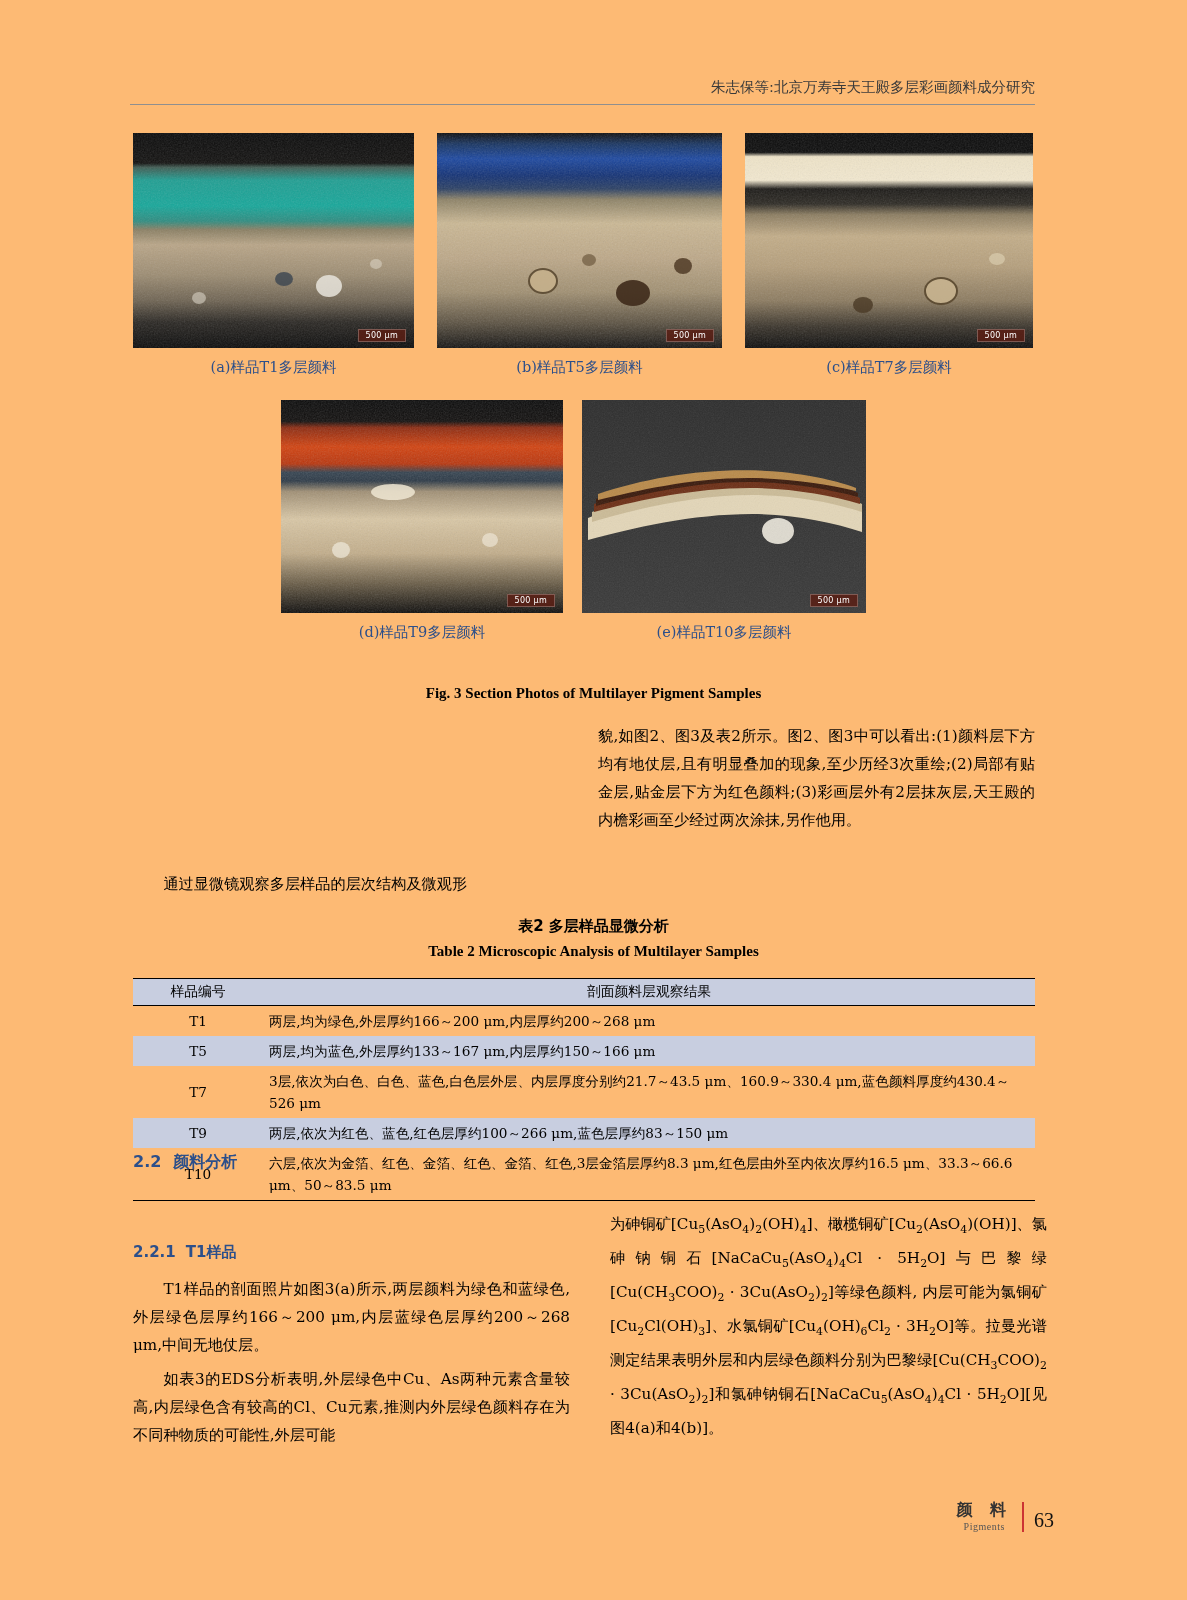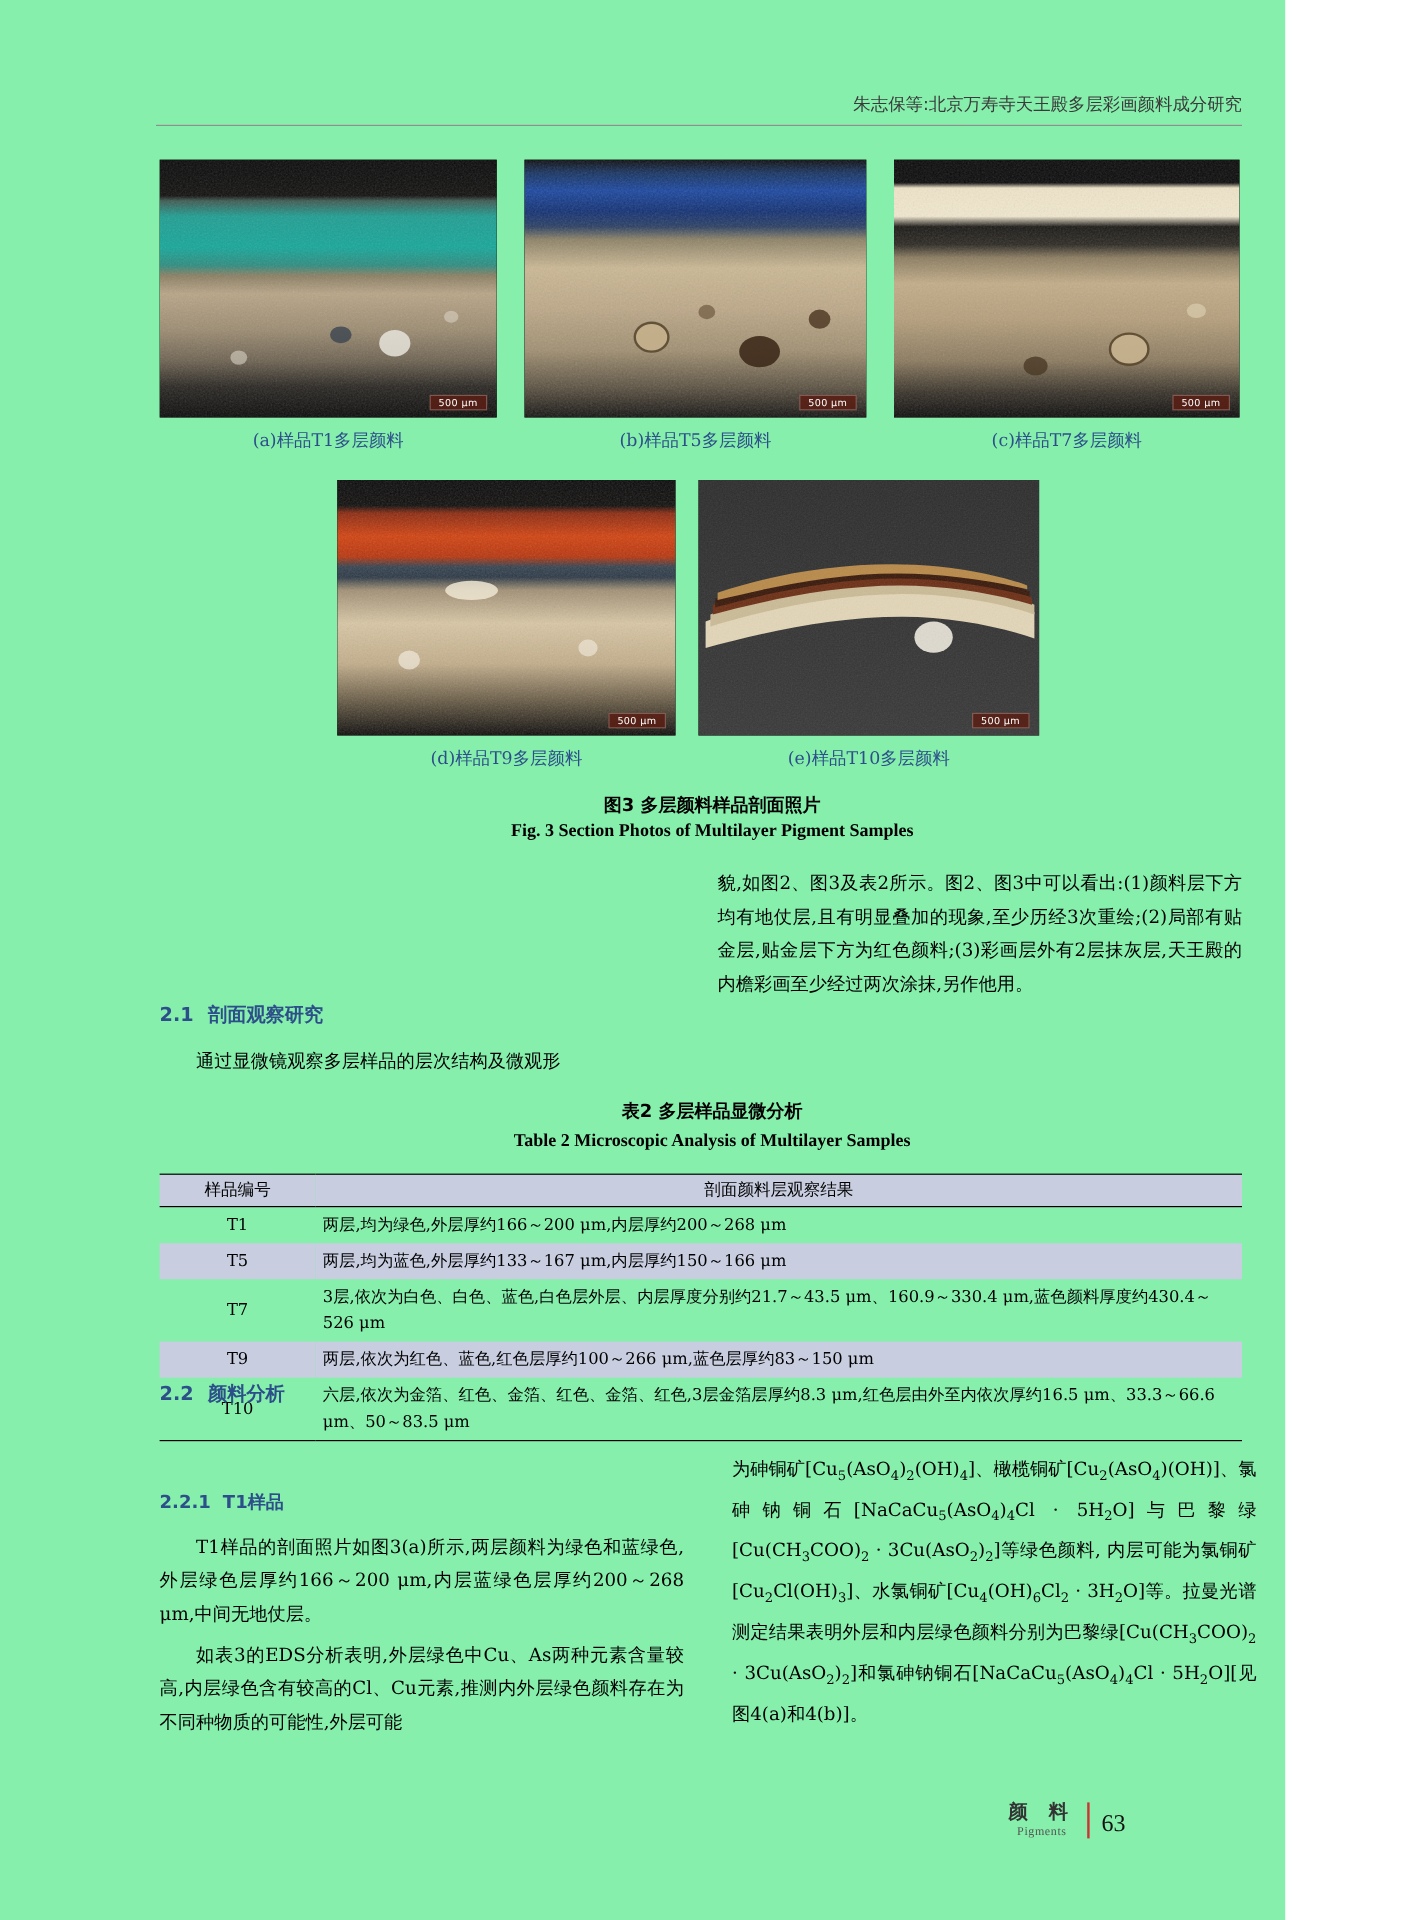--- a/index.html
+++ b/index.html
@@ -10,23 +10,23 @@
   body {
     width: 1187px;
     height: 1600px;
     position: relative;
     font-family: "Liberation Serif", serif;
     color: #000;
   }
   .page {
     position: absolute;
     left: 0; top: 0;
-    width: 1071px;
+    width: 1187px;
     height: 1600px;
-    background: #86efac;
+    background: #fdba74;
   }
 
   
   .header {
     position: absolute;
     left: 130px;
     top: 78px;
     width: 905px;
     text-align: right;
     font-size: 14.5px;
@@ -363,30 +363,24 @@
       <path d="M16,94 C70,76 134,66 200,72 C236,76 262,83 274,88 L274,91 C244,84 204,78 166,78 C108,78 54,91 16,100 Z" fill="#b98a4a"></path>
       <ellipse cx="196" cy="131" rx="16" ry="13" fill="#f1ece0" opacity="0.9"></ellipse>
       <rect width="284" height="213" fill="#ffffff" opacity="0.12" filter="url(#gr5)"></rect>
     </svg>
     <div class="scalebar">500 μm</div>
   </div>
 
   <div class="cap" style="left:281px; top:623px; width:282px;">(d)样品T9多层颜料</div>
   <div class="cap" style="left:582px; top:623px; width:284px;">(e)样品T10多层颜料</div>
 
-  <div class="figtitle-cn" style="top:662px;">图3    多层颜料样品剖面照片</div>
   <div class="figtitle-en" style="top:685px;">Fig. 3    Section Photos of Multilayer Pigment Samples</div>
 
 
 
-  <div class="colL" style="top:836px;">
-    <div class="h2">
-      <span class="num">2.1</span><span>剖面观察研究</span>
-    </div>
-  </div>
 
   <div class="colL" style="top:870px;">
     <p class="body indent">通过显微镜观察多层样品的层次结构及微观形</p>
   </div>
 
   <div class="colR" style="top:722px;">
     <p class="body">貌,如图2、图3及表2所示。图2、图3中可以看出:(1)颜料层下方均有地仗层,且有明显叠加的现象,至少历经3次重绘;(2)局部有贴金层,贴金层下方为红色颜料;(3)彩画层外有2层抹灰层,天王殿的内檐彩画至少经过两次涂抹,另作他用。</p>
   </div>
 
   <div class="tbl-title-cn" style="top:917px;">表2    多层样品显微分析</div>

